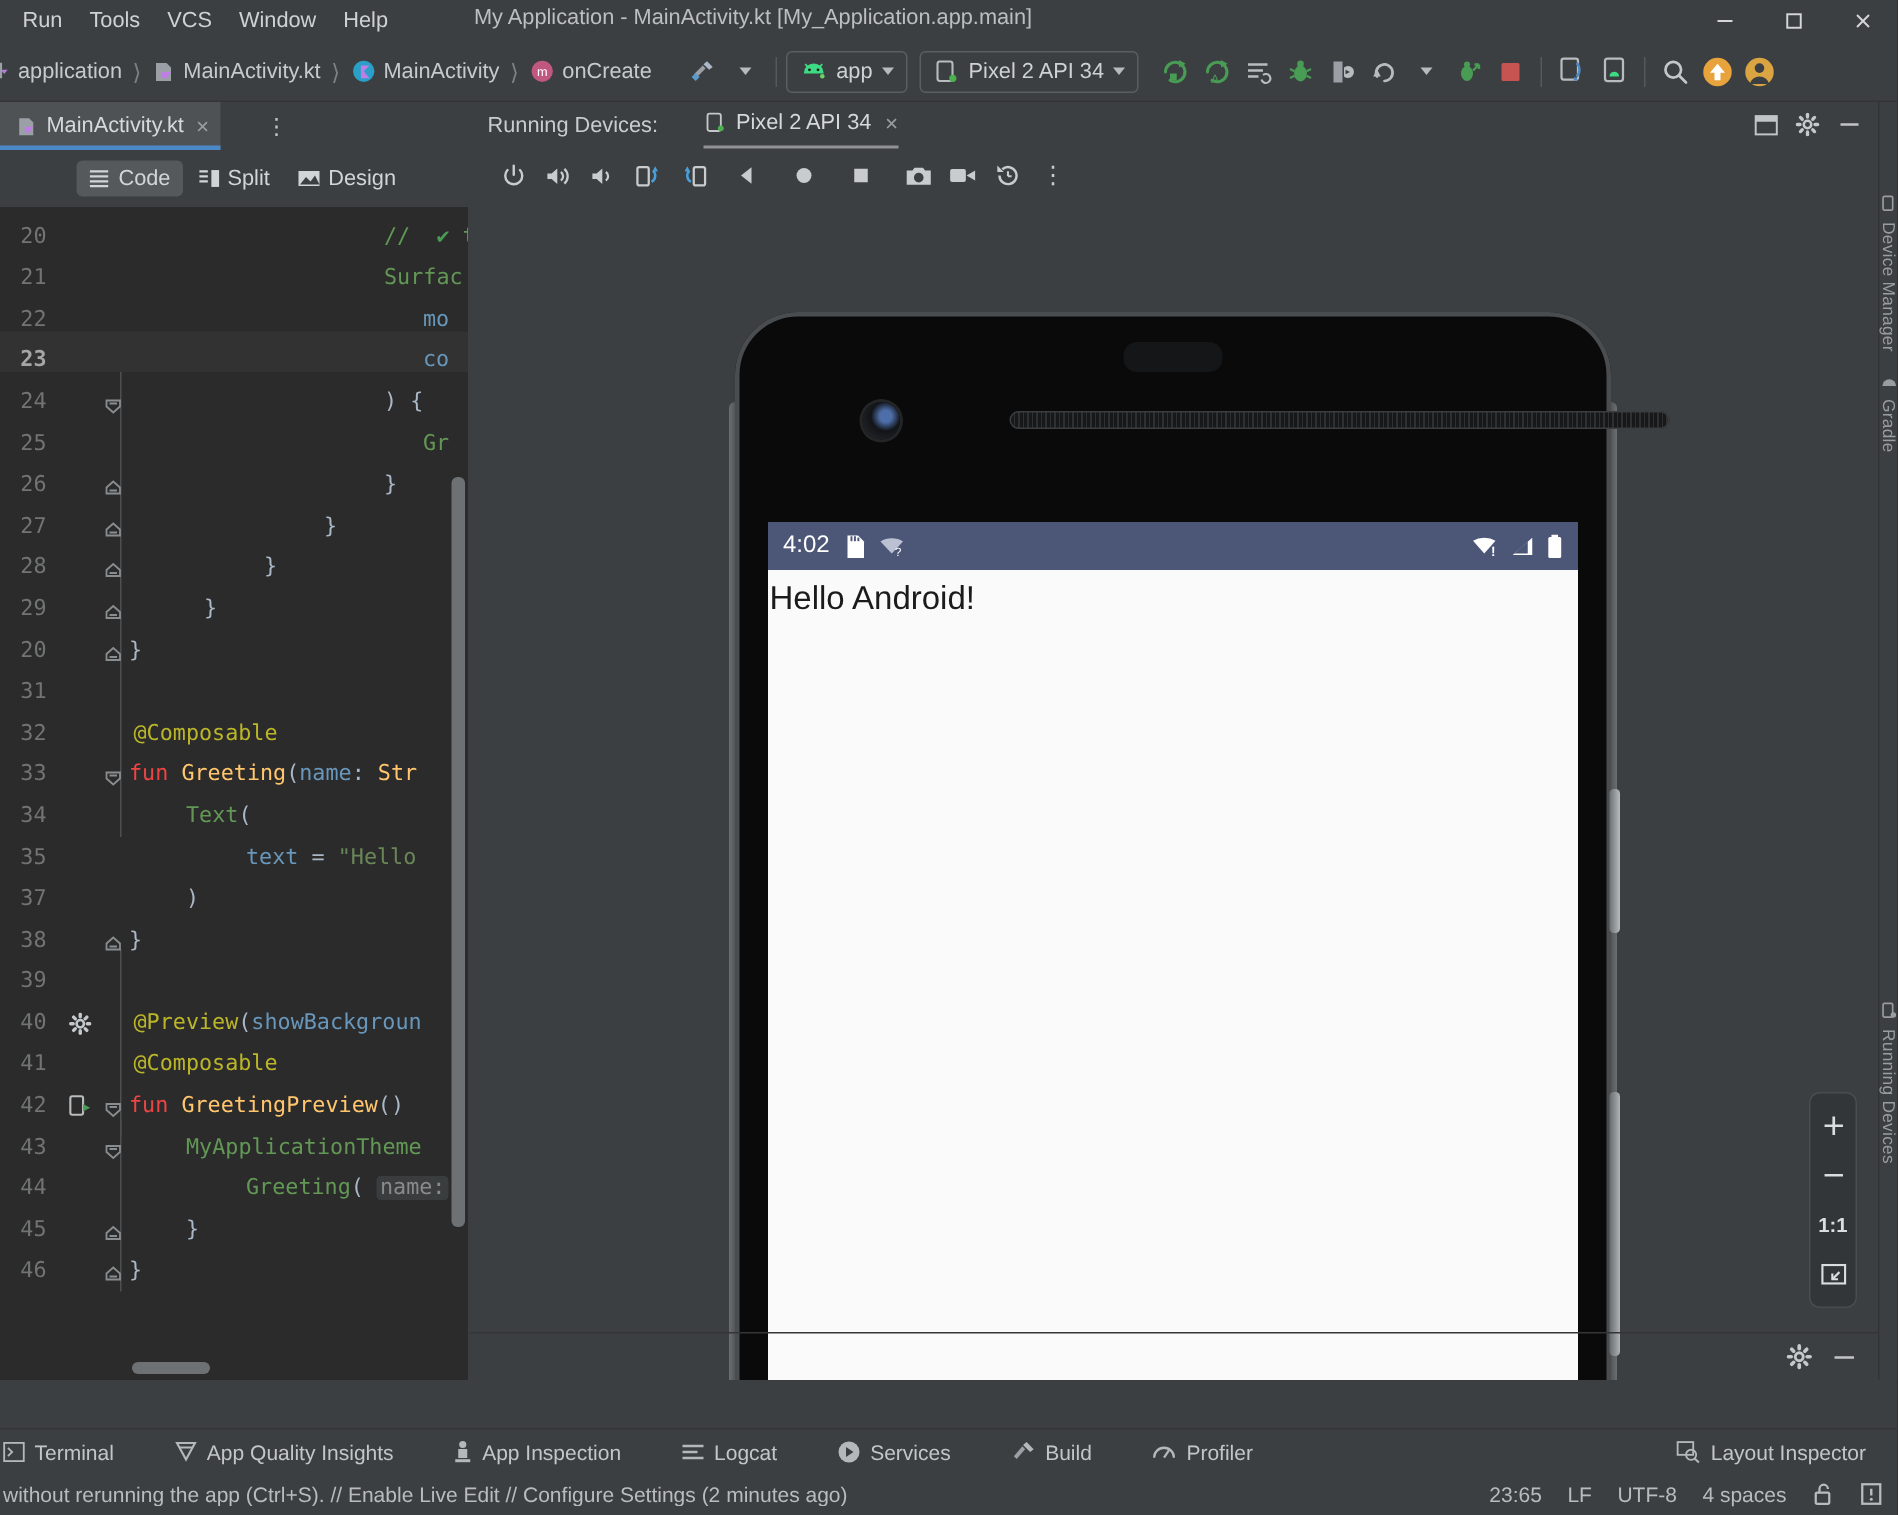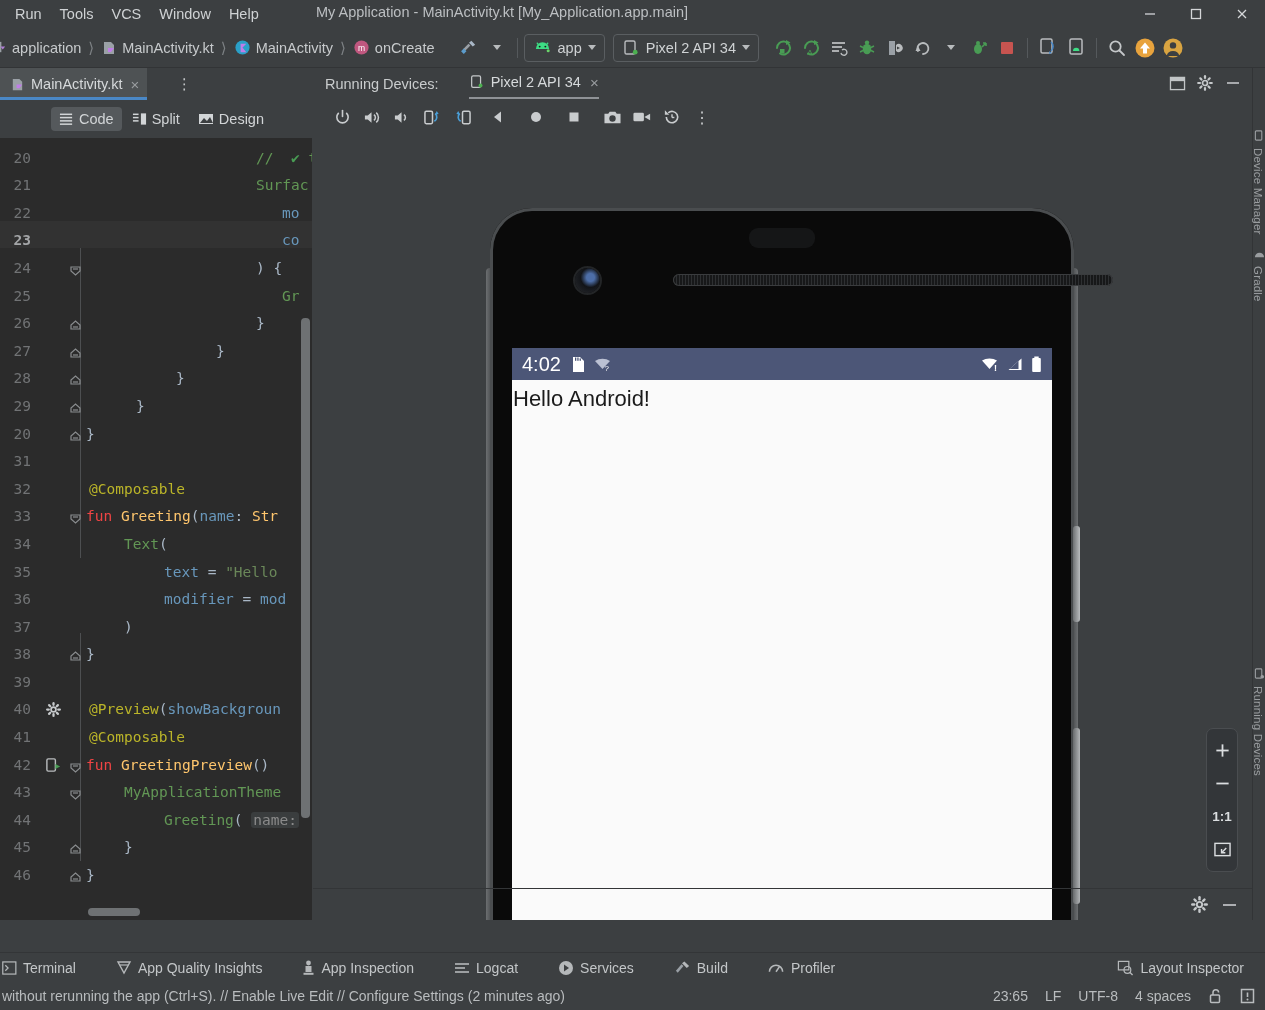--- a/index.html
+++ b/index.html
@@ -199,21 +199,21 @@
     box-shadow: inset 0 0 0 1px #3a3c3e;
   }
   .screen {
     position: absolute; left: 22px; top: 140px; width: 540px; height: 648px;
     background: #fafafa; overflow: hidden;
   }
   .statusbar {
     height: 32px; background: #4c5677; display: flex; align-items: center;
     padding: 0 10px; color: #ffffff;
   }
-  .sb-time { font-size: 20px; font-family: "Liberation Sans", sans-serif; }
+  .sb-time { font-size: 16px; font-family: "Liberation Sans", sans-serif; }
   .sb-left-icons { display: flex; align-items: center; gap: 9px; margin-left: 10px; }
   .sb-right-icons { margin-left: auto; display: flex; align-items: center; gap: 7px; }
   .app-content { padding: 6px 0 0 1px; }
   .hello { font-size: 22px; color: #1b1b1b; font-family: "Liberation Sans", sans-serif; }
 
   .zoomctl {
     position: absolute; right: 14px; bottom: 48px; width: 32px;
     background: #333639; border: 1px solid #4a4d50; border-radius: 7px;
     display: flex; flex-direction: column; align-items: center; padding: 5px 0;
   }
@@ -656,26 +656,20 @@
         <span class="code-text"><span style="padding-left:38px"></span><span class="cm">Text</span><span class="df">(</span></span>
       </div>
 
       <div class="code-line">
         <span class="lineno">35</span>
         <span class="gutter-ico"></span>
         <span class="fold"></span>
         <span class="code-text"><span style="padding-left:78px"></span><span class="pl">text</span> <span class="df">=</span> <span class="st">"Hello</span></span>
       </div>
 
-      <div class="code-line">
-        <span class="lineno">36</span>
-        <span class="gutter-ico"></span>
-        <span class="fold"></span>
-        <span class="code-text"><span style="padding-left:78px"></span><span class="pl">modifier</span> <span class="df">=</span> <span class="pl">mod</span></span>
-      </div>
 
       <div class="code-line">
         <span class="lineno">37</span>
         <span class="gutter-ico"></span>
         <span class="fold"></span>
         <span class="code-text"><span style="padding-left:38px"></span><span class="df">)</span></span>
       </div>
 
       <div class="code-line">
         <span class="lineno">38</span>

